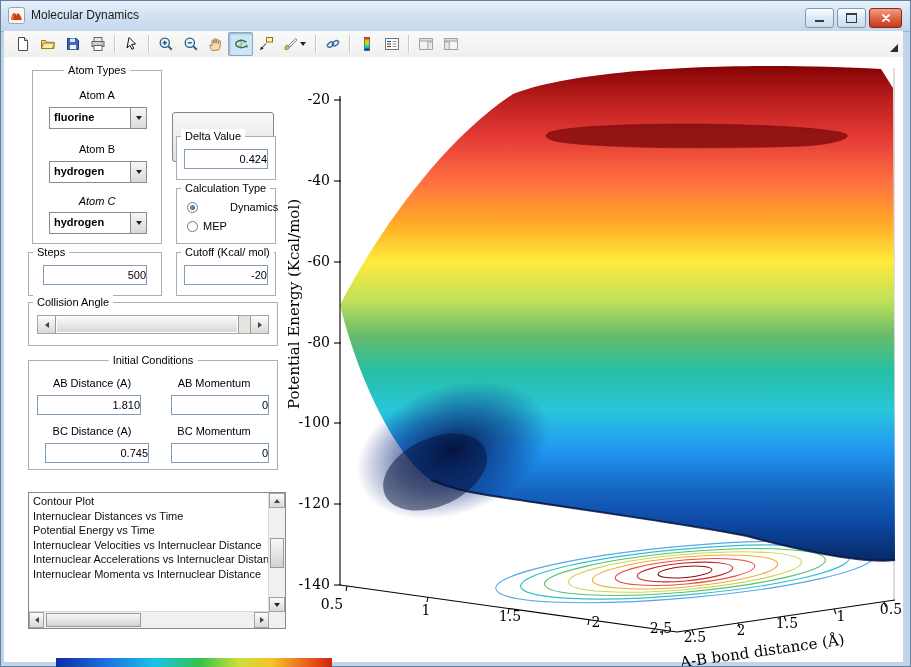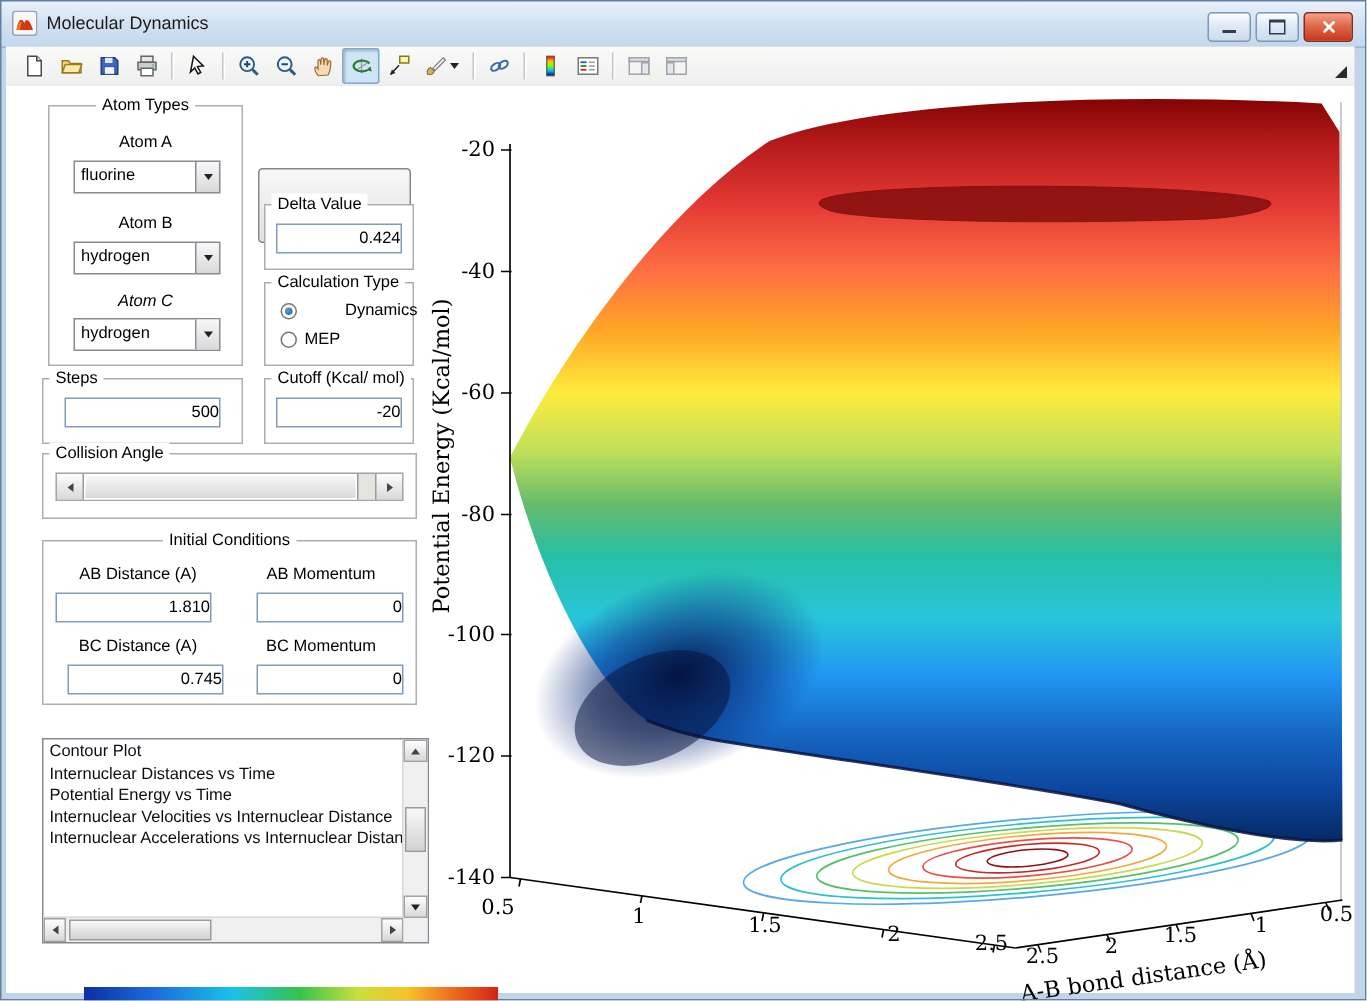--- a/index.html
+++ b/index.html
@@ -44,21 +44,21 @@
   .content{position:absolute;left:4px;top:57px;width:899px;height:605px;background:#fff;}
 
   
   .mlpanel{position:absolute;border:1px solid #aeaeae;box-shadow:1px 1px 0 rgba(255,255,255,.9);background:#fff;}
   .ptitle{position:absolute;top:-8px;background:#fff;padding:0 4px;font-size:11px;color:#000;white-space:nowrap;line-height:14px;}
   .ptitle.center{left:50%;transform:translateX(-50%);}
   .ptitle.left{left:4px;}
   .mllabel{position:absolute;font-size:11px;color:#000;text-align:center;white-space:nowrap;}
   .mledit{position:absolute;background:#fff;border:1px solid #7f9db9;font-size:11px;text-align:right;
     font-family:"Liberation Sans",sans-serif;padding:0;height:18px;color:#000;}
-  .mlpopup{position:absolute;background:#fff;border:1px solid #848b93;display:flex;height:20px;}
+  .mlpopup{position:absolute;background:#fff;border:1px solid #848b93;display:flex;height:20px;font-weight:bold;}
   .mlpopup .ptext{flex:1;font-size:11px;line-height:19px;padding-left:4px;overflow:hidden;white-space:nowrap;color:#000;}
   .mlpopup .parrow{width:15px;border-left:1px solid #848b93;background:linear-gradient(#f7f7f7,#d9d9d9);
     display:flex;align-items:center;justify-content:center;}
   .tri-down{width:0;height:0;border-left:3.5px solid transparent;border-right:3.5px solid transparent;border-top:4.5px solid #222;}
   .tri-up{width:0;height:0;border-left:3.5px solid transparent;border-right:3.5px solid transparent;border-bottom:4.5px solid #444;}
   .tri-left{width:0;height:0;border-top:3.5px solid transparent;border-bottom:3.5px solid transparent;border-right:4.5px solid #444;}
   .tri-right{width:0;height:0;border-top:3.5px solid transparent;border-bottom:3.5px solid transparent;border-left:4.5px solid #444;}
 
   .update-btn{position:absolute;background:linear-gradient(#f8f8f8,#e1e1e1);border:1px solid #858585;border-radius:3px;
     font-size:14px;color:#000;display:flex;align-items:center;justify-content:center;font-family:"Liberation Sans",sans-serif;margin-top:36px;}
@@ -330,20 +330,21 @@
     <input class="mledit" style="left: 142px; top: 82px; width: 96px;" readonly="" value="0">
   </div>
 
   <div class="listbox" style="left:24px;top:435px;width:256px;height:135px;">
     <div class="lb-items">
       <div class="lb-item">Contour Plot</div>
       <div class="lb-item">Internuclear Distances vs Time</div>
       <div class="lb-item">Potential Energy vs Time</div>
       <div class="lb-item">Internuclear Velocities vs Internuclear Distance</div>
       <div class="lb-item">Internuclear Accelerations vs Internuclear Distance</div>
+      <div class="lb-item">Internuclear Momenta vs Internuclear Distance</div>
     </div>
     <div class="vscroll">
       <div class="sc-btn" style="left:0;top:0;width:16px;height:15px;">
           <div class="tri-up"></div>
         </div>
       <div class="sc-thumb" style="left:1px;top:45px;width:14px;height:30px;"></div>
       <div class="sc-btn" style="left:0;bottom:0;width:16px;height:15px;">
           <div class="tri-down"></div>
         </div>
     </div>

